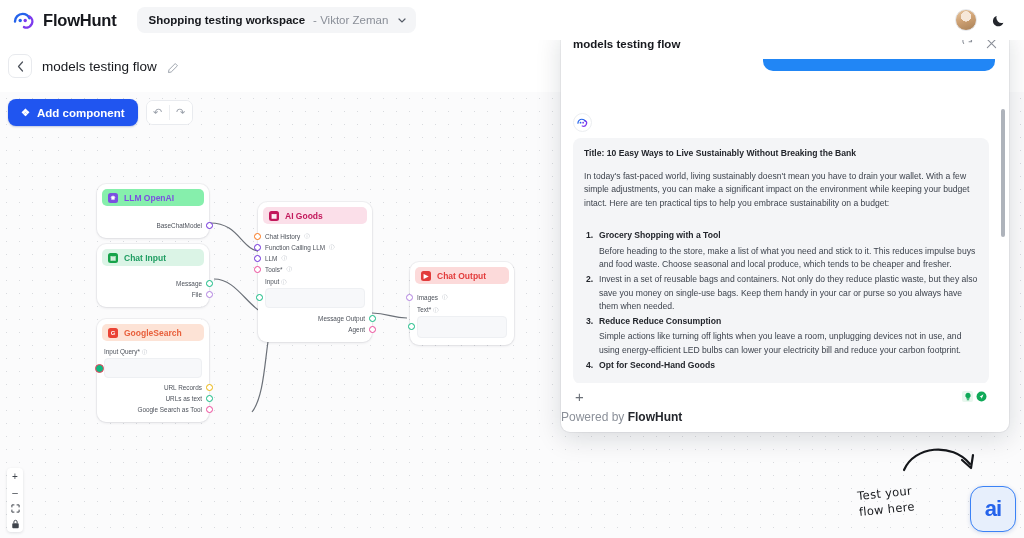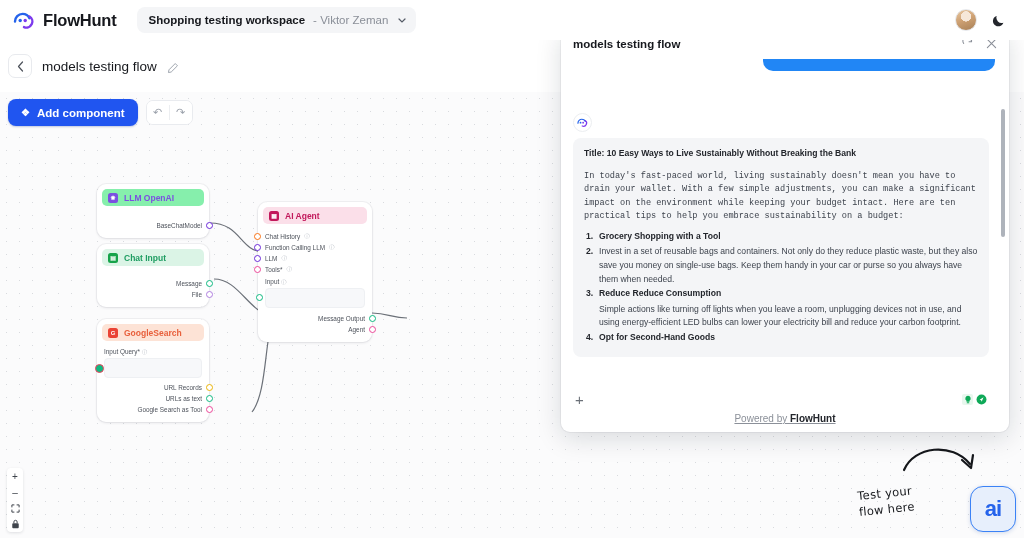--- a/index.html
+++ b/index.html
@@ -161,21 +161,21 @@
     position:absolute; left:12px; top:54px;
     width:19px; height:19px; border-radius:50%; background:#fff;
     border:1px solid #eceef1; display:flex; align-items:center; justify-content:center;
   }
   .bubble-bot {
     position:absolute; left:12px; right:20px; top:79px;
     background:#f4f5f7; border-radius:8px; padding:9px 11px 10px 11px;
     color:#3d434d; font-size:8.6px; line-height:1.58;
   }
   .bb-title { font-weight:700; color:#23262c; font-size:8.6px; margin-bottom:9px; }
-  .bb-para { margin-bottom:6px;font-family:Liberation Mono, monospace; }
+  .bb-para { margin-bottom:19px; }
   .bb-list { list-style:none; counter-reset:item; }
   .bb-li { counter-increment:item; position:relative; padding-left:15px; margin-bottom:1px; }
   .bb-li::before {
     content: counter(item) "."; position:absolute; left:2px; top:0;
     font-weight:700; color:#23262c;
   }
   .bb-li-title { font-weight:700; color:#23262c; }
   .bb-li-body { display:block; margin-bottom:2px; }
   .chat-scrollbar {
     position:absolute; right:4px; top:50px; width:4px; height:128px;
@@ -194,21 +194,21 @@
   .chat-input::placeholder { color:#9aa0aa; }
   .input-icons {
     position:absolute; right:22px; display:flex; align-items:center; gap:3px;
   }
   .mini-icon {
     width:11px; height:11px; border-radius:2px;
     display:flex; align-items:center; justify-content:center;
     font-size:8px; cursor:pointer;
   }
   .powered {
-    flex:none; text-align:center; font-size:10px; color:#8b9099; padding:3px 0 8px;text-decoration:underline;
+    flex:none; text-align:left; font-size:12px; color:#8b9099; padding:3px 0 8px;
   }
   .powered b { color:#23262c; }
 </style>
 </head>
 <body>
 
 <div id="app">
 
   <div class="topbar">
     <div class="brand">
@@ -330,21 +330,21 @@
         <div class="port-row right">
           <span>Google Search as Tool</span>
           <span class="dot abs-r" style="border-color:#ec4899;"></span>
         </div>
       </div>
     </div>
 
     <div class="node" style="left:258px; top:110px; width:114px;">
       <div class="node-head" style="background:#fbdfe9; color:#c2185b;">
         <span class="node-icon" style="background:#c2185b;">▦</span>
-        <span>AI Agent</span>
+        <span>AI Goods</span>
       </div>
       <div class="node-body" style="padding-top:7px;">
         <div class="port-row">
           <span class="dot abs-l" style="border-color:#f97316;"></span>
           <span>Chat History</span>
           <span class="info-i">ⓘ</span>
         </div>
         <div class="port-row">
           <span class="dot abs-l" style="border-color:#6c2bd9;"></span>
           <span>Function Calling LLM</span>
@@ -371,20 +371,40 @@
           <span>Message Output</span>
           <span class="dot abs-r" style="border-color:#10b981;"></span>
         </div>
         <div class="port-row right">
           <span>Agent</span>
           <span class="dot abs-r" style="border-color:#ec4899;"></span>
         </div>
       </div>
     </div>
 
+    <div class="node" style="left:410px; top:170px; width:104px;">
+      <div class="node-head" style="background:#fcdada; color:#e23b3b;">
+        <span class="node-icon" style="background:#e23b3b;">▶</span>
+        <span>Chat Output</span>
+      </div>
+      <div class="node-body" style="padding-top:8px;">
+        <div class="port-row">
+          <span class="dot abs-l" style="border-color:#b07fe0;"></span>
+          <span>Images</span>
+          <span class="info-i">ⓘ</span>
+        </div>
+        <div class="field-label">
+          <span>Text*</span>
+          <span class="info-i">ⓘ</span>
+        </div>
+        <div class="field-box" style="height:22px;">
+          <span class="dot abs-l" style="border-color:#10b981; top:6px; left:-10px;"></span>
+        </div>
+      </div>
+    </div>
 
     <div class="zoom-ctrl">
       <button class="zc-btn">+</button>
       <button class="zc-btn">–</button>
       <button class="zc-btn">
         <svg width="9" height="9" viewBox="0 0 10 10">
             <path d="M1 3.3V1h2.3M6.7 1H9v2.3M9 6.7V9H6.7M3.3 9H1V6.7" stroke="#3f444c" stroke-width="1.1" fill="none" stroke-linecap="round"></path>
           </svg>
       </button>
       <button class="zc-btn">
@@ -437,20 +457,21 @@
           <path d="M14 5c2.1 1.3 2.9 3.9 1.8 6-1.1 2.3-3.8 3.3-6.2 2.4" stroke="#7c3aed" stroke-width="1.9" fill="none" stroke-linecap="round"></path>
         </svg>
       </div>
 
       <div class="bubble-bot">
         <div class="bb-title">Title: 10 Easy Ways to Live Sustainably Without Breaking the Bank</div>
         <div class="bb-para">In today's fast-paced world, living sustainably doesn't mean you have to drain your wallet. With a few simple adjustments, you can make a significant impact on the environment while keeping your budget intact. Here are ten practical tips to help you embrace sustainability on a budget:</div>
         <ol class="bb-list">
           <li class="bb-li">
             <span class="bb-li-title bb-li-body">Grocery Shopping with a Tool</span>
+            <span>Before heading to the store, make a list of what you need and stick to it. This reduces impulse buys and food waste. Choose seasonal and local produce, which tends to be cheaper and fresher.</span>
           </li>
           <li class="bb-li">
             <span>Invest in a set of reusable bags and containers. Not only do they reduce plastic waste, but they also save you money on single-use bags. Keep them handy in your car or purse so you always have them when needed.</span>
           </li>
           <li class="bb-li">
             <span class="bb-li-title bb-li-body">Reduce Reduce Consumption</span>
             <span>Simple actions like turning off lights when you leave a room, unplugging devices not in use, and using energy-efficient LED bulbs can lower your electricity bill and reduce your carbon footprint.</span>
           </li>
           <li class="bb-li">
             <span class="bb-li-title bb-li-body">Opt for Second-Hand Goods</span>

